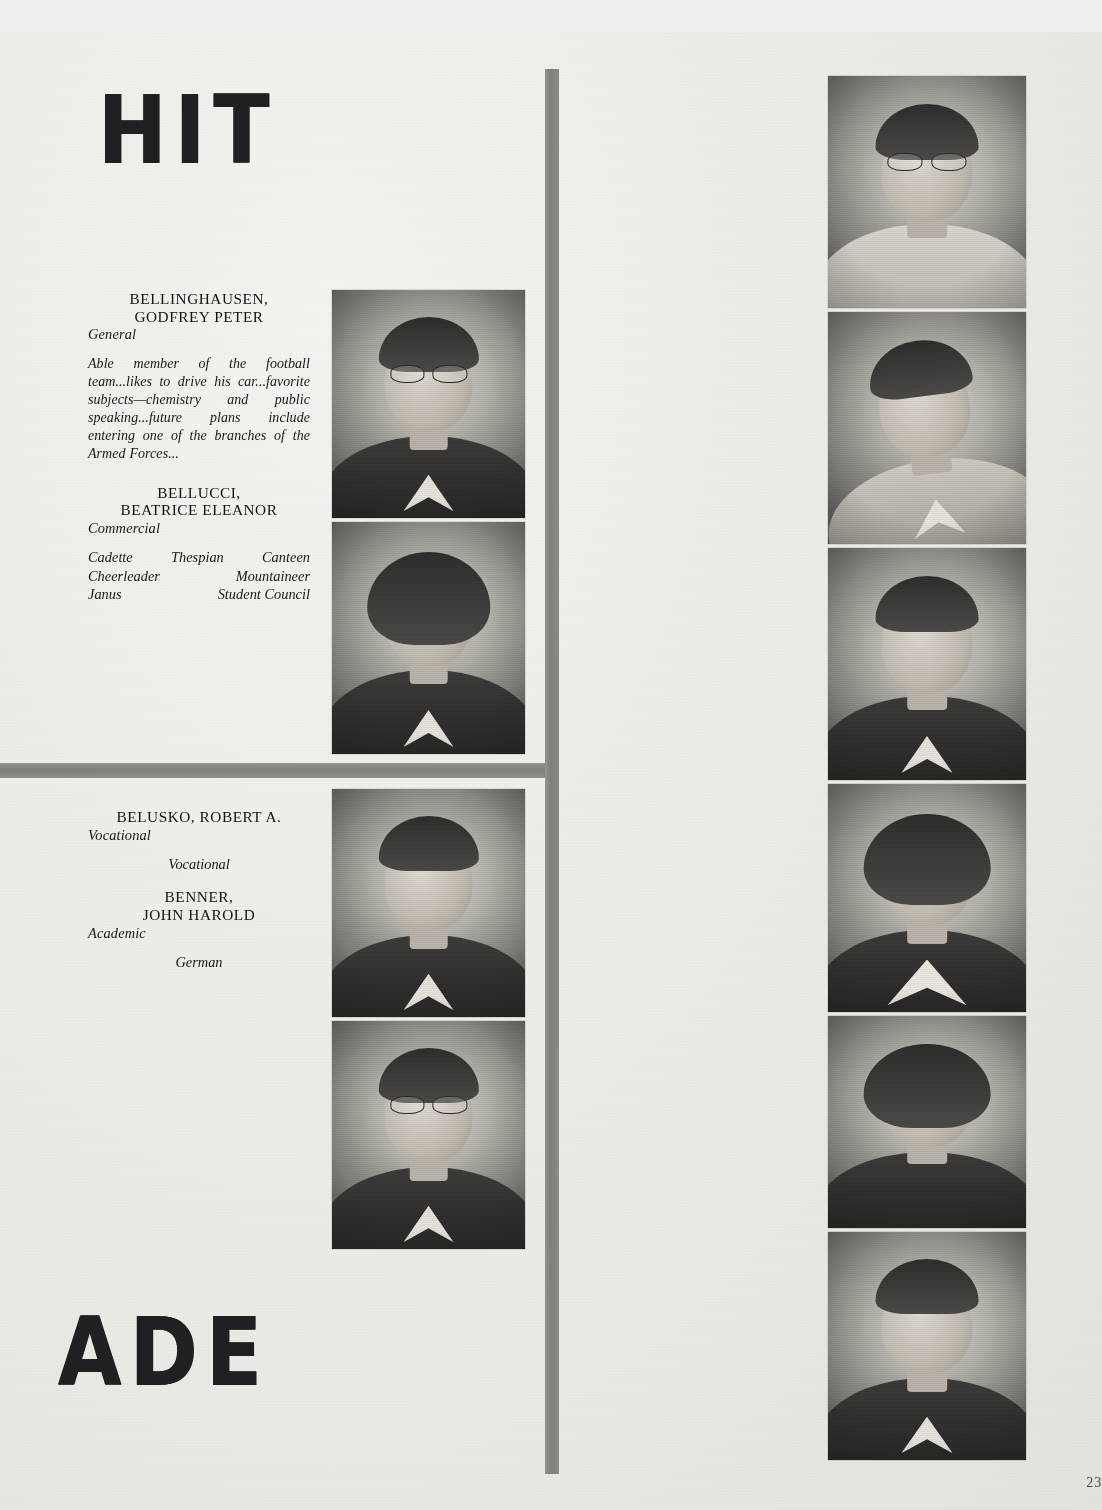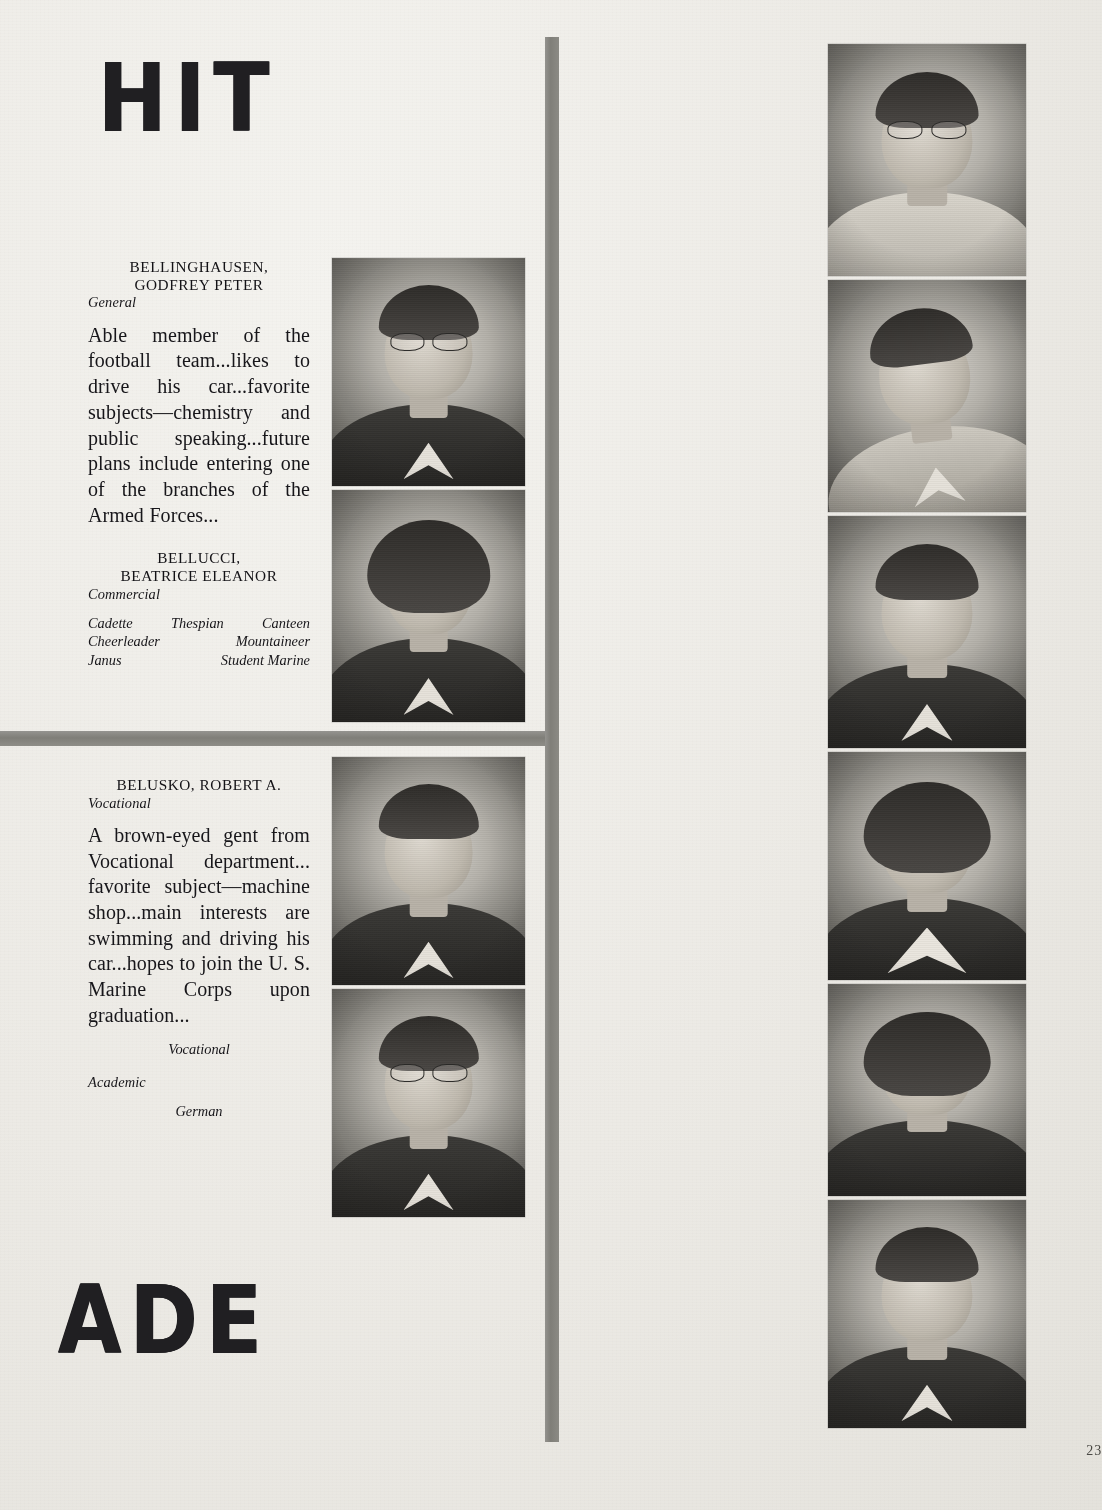--- a/index.html
+++ b/index.html
@@ -8,20 +8,21 @@
     background:#efeeea;
     font-family:"Liberation Serif", serif;
     color:#17161a;
     position:relative;
     overflow:hidden;
   }
   .page{
     position:absolute;inset:0;
     background:
       radial-gradient(ellipse at 30% 20%, #f4f3ef 0%, #eceae5 55%, #e4e2dc 100%);
+    margin-top: 32px;
   }
   .grain{
     position:absolute;inset:0;
     opacity:.30;
     background-image:
       repeating-linear-gradient(0deg, rgba(120,115,105,.06) 0 1px, rgba(255,255,255,0) 1px 3px),
       repeating-linear-gradient(90deg, rgba(120,115,105,.05) 0 1px, rgba(255,255,255,0) 1px 4px);
     pointer-events:none;
   }
 
@@ -77,27 +78,28 @@
   .nm .ln{display:block;white-space:nowrap;}
   .course{
     font-style:italic;
     font-size:14.4px;
     line-height:1.2;
     margin-top:1px;
     letter-spacing:.01em;
   }
   .blurb{
     margin-top:11px;
-    font-size:20px;
+    font-size:14px;
     line-height:1.285;
     text-align:justify;
     text-align-last:left;
     letter-spacing:.004em;
     word-spacing:.02em;
     hyphens:none;
+    font-style:italic;
   }
   .acts{
     margin-top:11px;
     font-style:italic;
     font-size:14.4px;
     line-height:1.27;
   }
   .acts .arow{
     display:flex;
     justify-content:space-between;
@@ -295,45 +297,48 @@
             <span>Cadette</span>
             <span>Thespian</span>
             <span>Canteen</span>
           </div>
           <div class="arow">
             <span>Cheerleader</span>
             <span>Mountaineer</span>
           </div>
           <div class="arow">
             <span>Janus</span>
-            <span>Student Marine</span>
+            <span>Student Council</span>
           </div>
         </div>
       </div>
 
     </div>
 
     <div class="textcol" id="left-text-b">
 
       <div class="entry">
         <div class="nm">
           <span class="ln">BELUSKO, ROBERT A.</span>
         </div>
         <div class="course">Vocational</div>
-        <div class="blurb">A brown-eyed gent from Vocational department... favorite subject—machine shop...main interests are swimming and driving his car...hopes to join the U. S. Marine Corps upon graduation...</div>
         <div class="acts single">
           <div class="arow center">
             <span>Vocational</span>
           </div>
         </div>
       </div>
 
       <div class="gap-sm"></div>
 
       <div class="entry">
+        <div class="nm">
+          <span class="ln">BENNER,</span>
+          <span class="ln">JOHN HAROLD</span>
+        </div>
         <div class="course">Academic</div>
         <div class="acts single">
           <div class="arow center">
             <span>German</span>
           </div>
         </div>
       </div>
 
     </div>
   </div>

